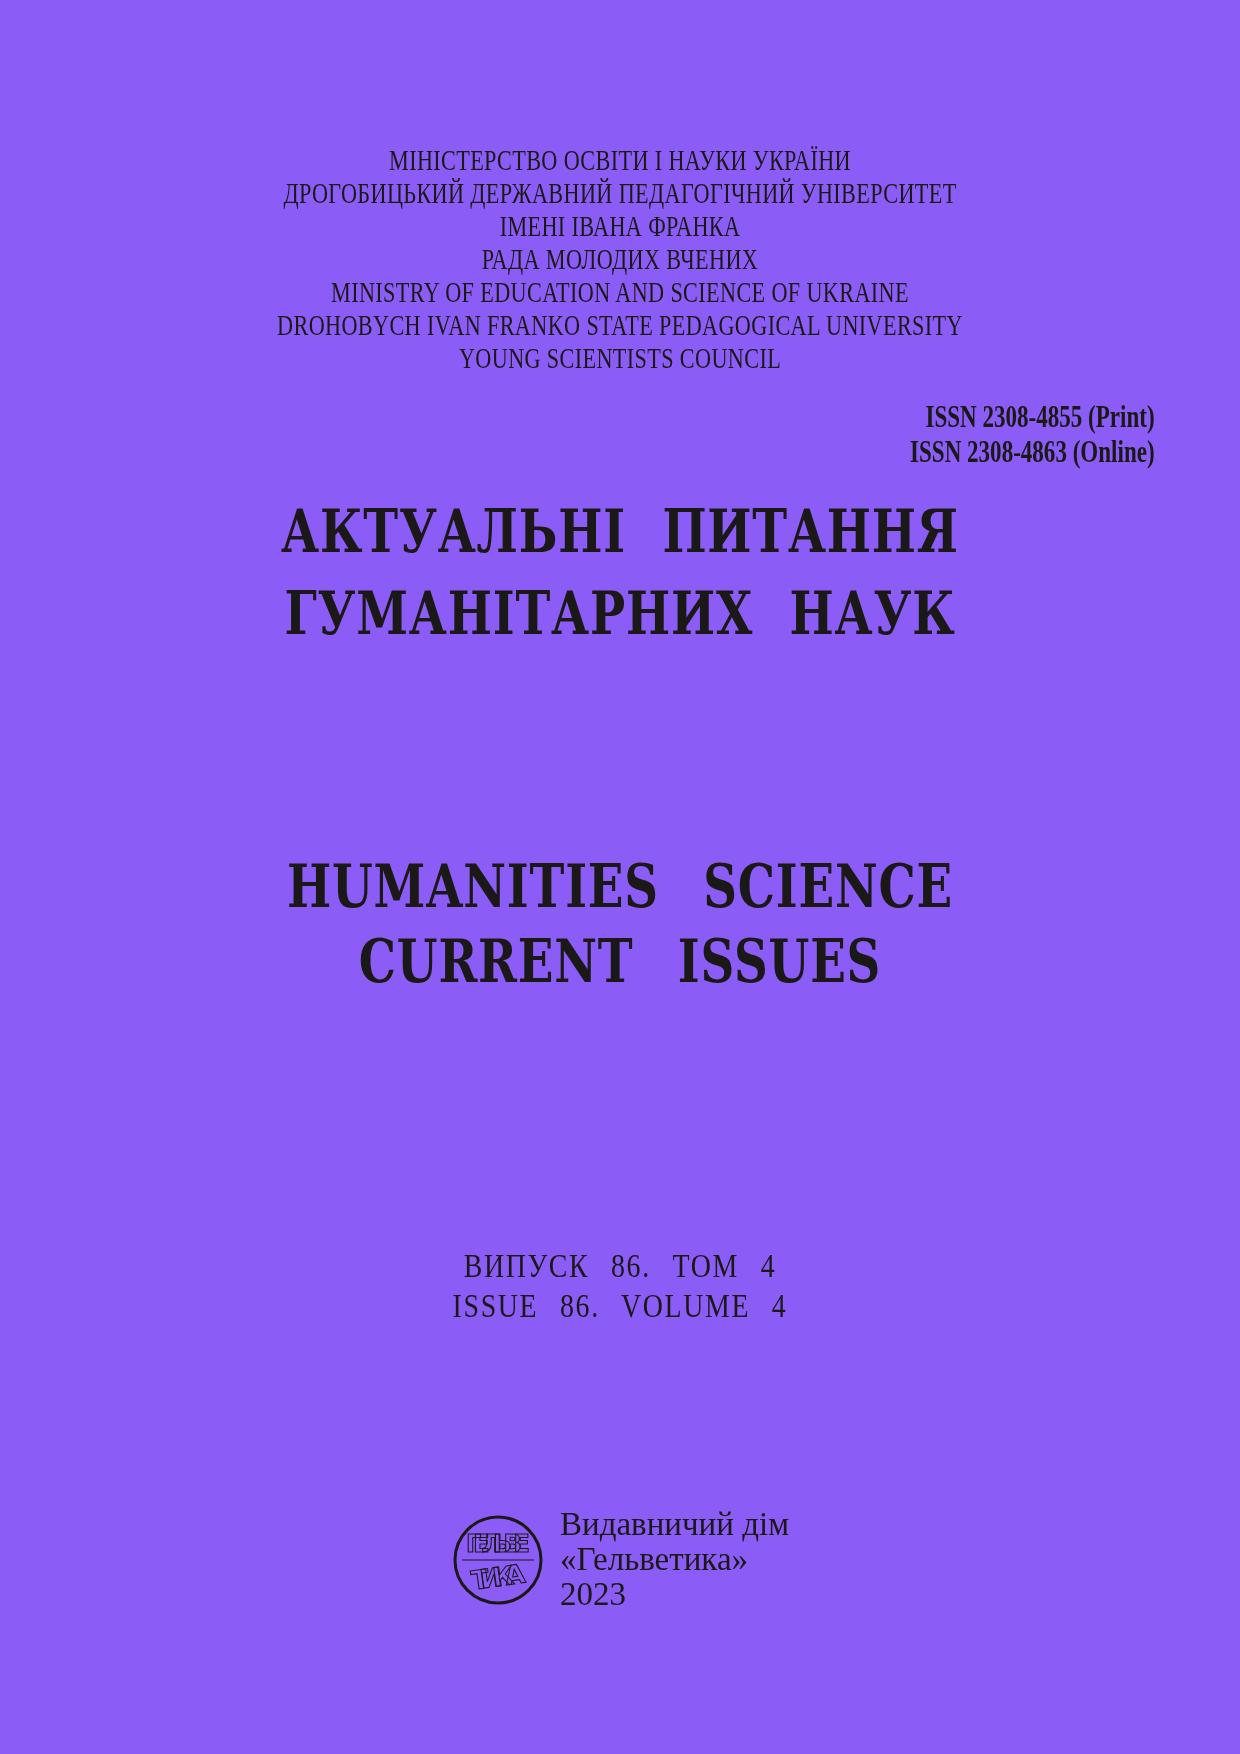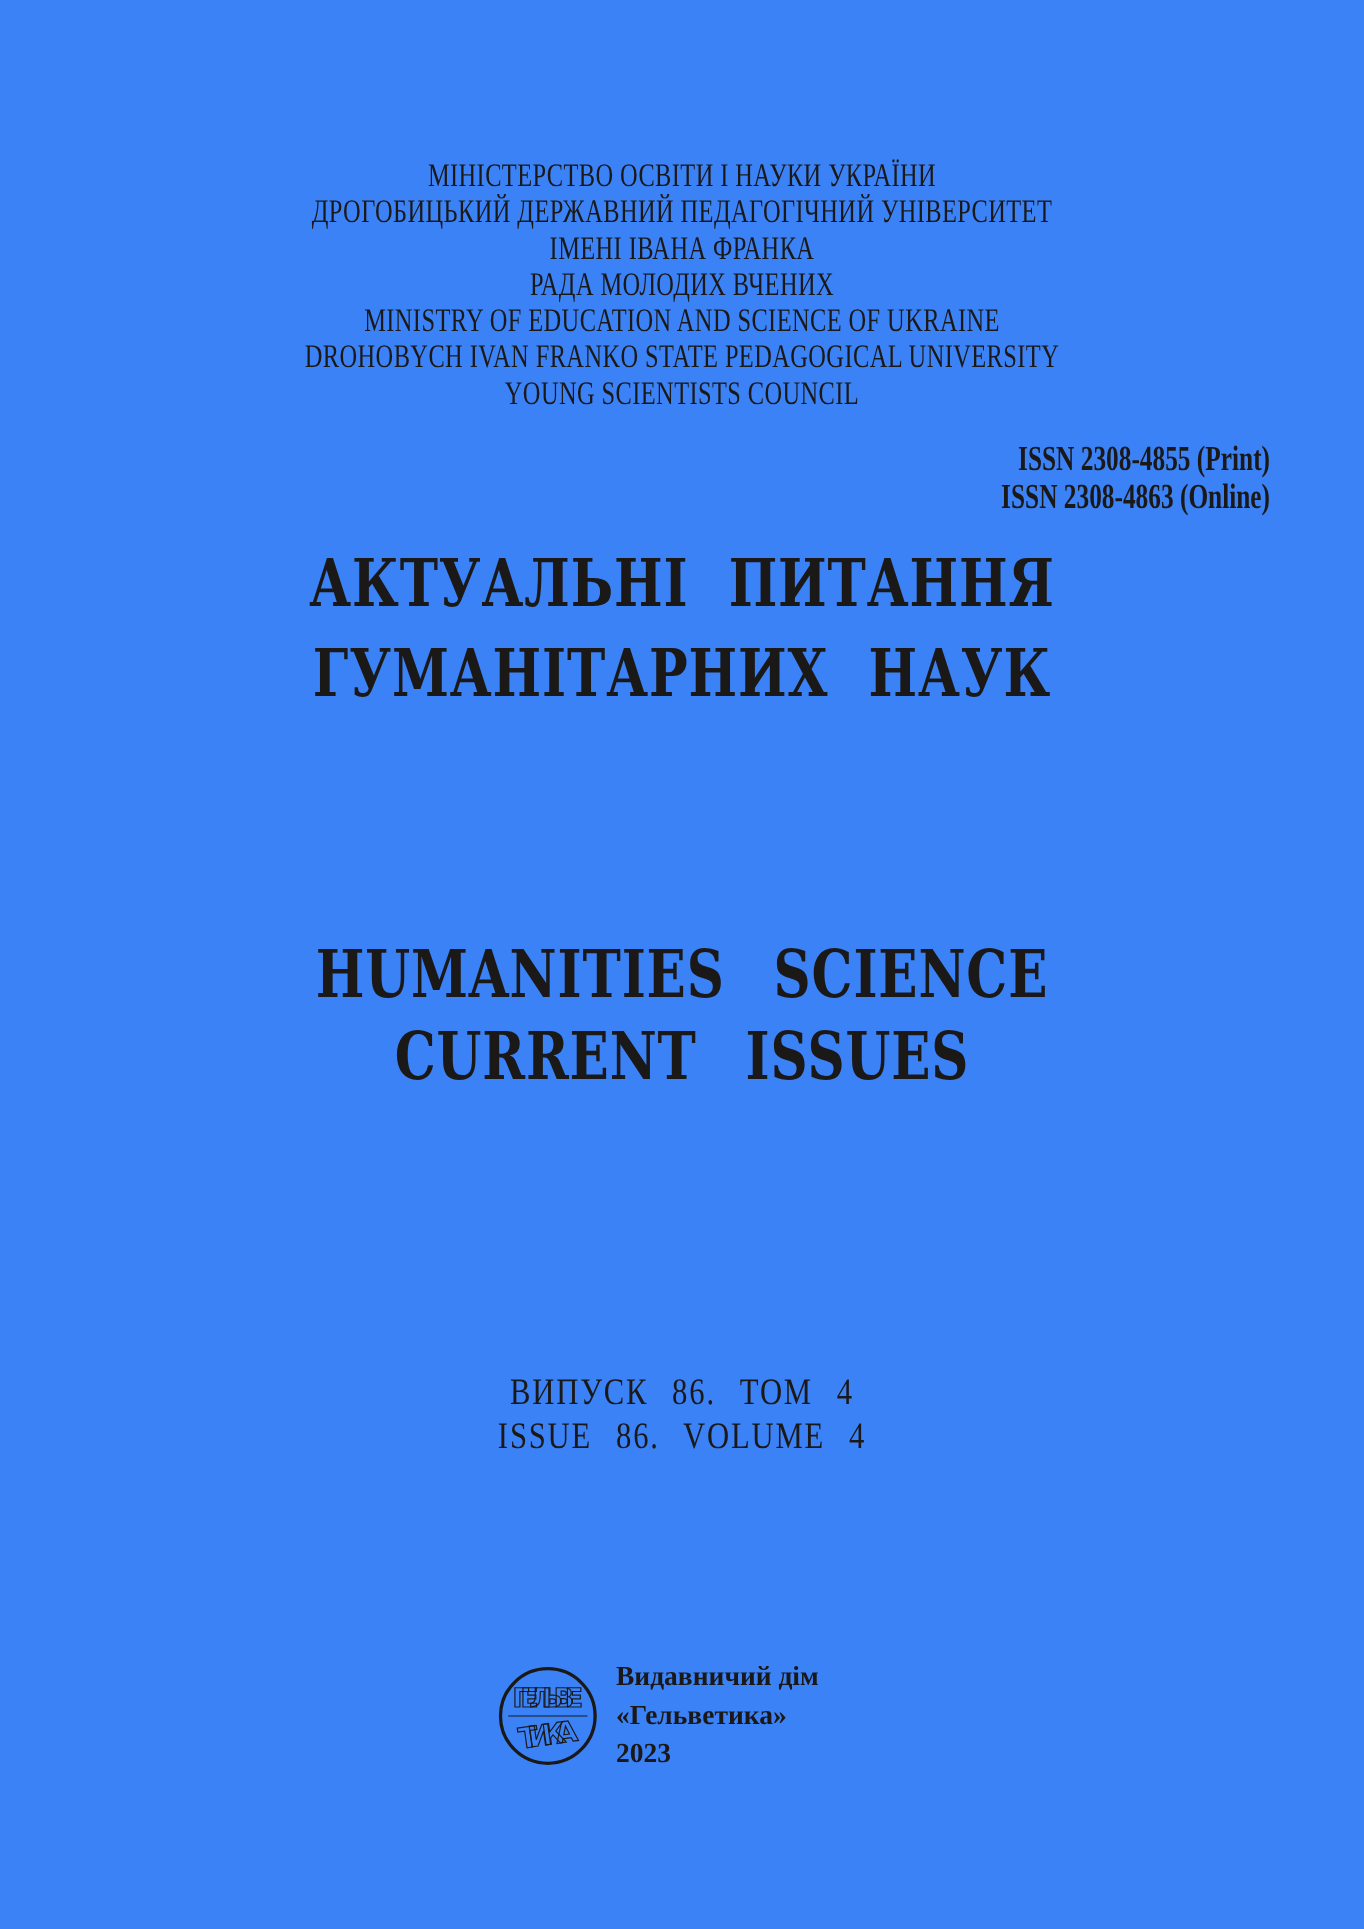--- a/index.html
+++ b/index.html
@@ -4,21 +4,21 @@
 <style>
   html, body {
     margin: 0;
     padding: 0;
     background: #ffffff;
   }
   .page {
     position: relative;
     width: 1240px;
     height: 1754px;
-    background: #3b82f6;
+    background: #8b5cf6;
     color: #1b1918;
     font-family: "Liberation Serif", serif;
     overflow: hidden;
   }
   .abs { position: absolute; }
   .centered {
     left: 0;
     width: 100%;
     text-align: center;
   }
@@ -82,22 +82,22 @@
   
   .publisher-logo {
     left: 452px;
     top: 1514px;
     width: 92px;
     height: 92px;
   }
   .publisher-text {
     left: 560px;
     top: 1507px;
-    font-weight: bold;
-    font-size: 25px;
+    font-weight: normal;
+    font-size: 33px;
     line-height: 35px;
     text-align: left;
     white-space: nowrap;
   }
   .logo-letters {
     font-family: "DejaVu Sans", sans-serif;
     font-weight: bold;
     fill: none;
     stroke: #1b1918;
     stroke-width: 1.1px;

